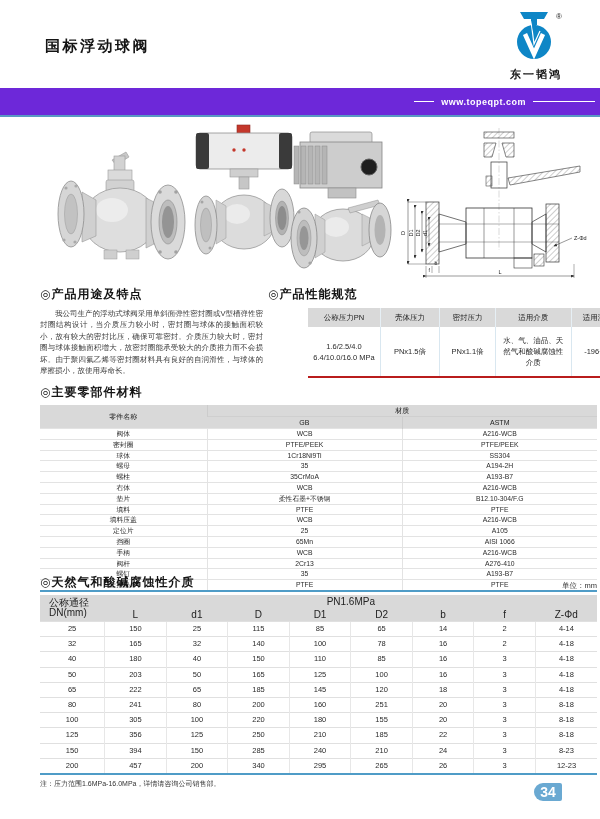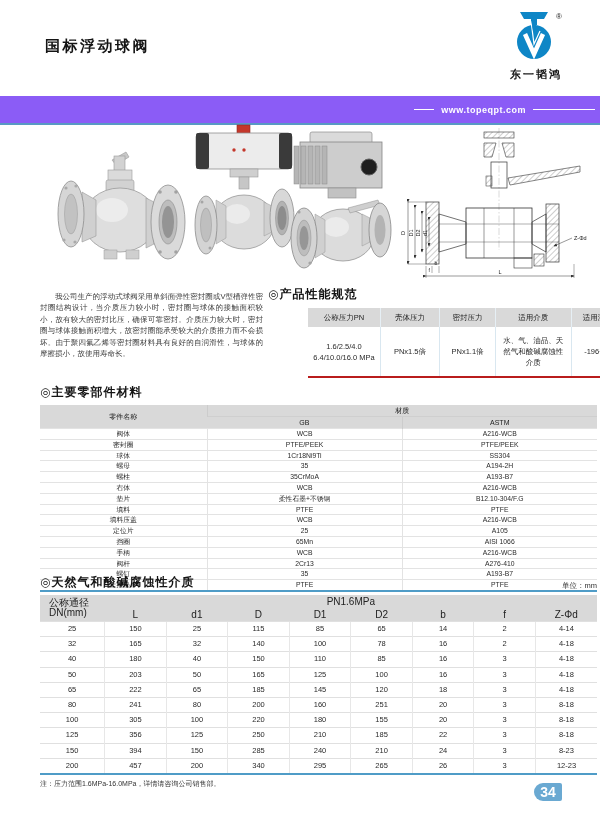--- a/index.html
+++ b/index.html
@@ -5,21 +5,21 @@
   html,body{margin:0;padding:0;background:#ffffff;}
   body{width:600px;height:819px;font-family:"Liberation Sans","DejaVu Sans",sans-serif;position:relative;overflow:hidden;}
   .page{position:absolute;left:0;top:0;width:600px;height:819px;background:#fff;}
 
   .page-title{position:absolute;left:45px;top:37px;font-size:15px;font-weight:bold;color:#141414;letter-spacing:2.5px;}
 
   .logo-wrap{position:absolute;left:500px;top:11px;width:72px;text-align:center;}
   .logo-wrap svg{display:block;margin:0 auto;}
   .brand-name{font-size:11px;font-weight:bold;color:#161616;letter-spacing:2px;margin-top:2px;white-space:nowrap;}
 
-  .top-bar{position:absolute;left:0;top:88px;width:600px;height:29px;background:#8b5cf6;border-bottom:2px solid #5899c4;box-sizing:border-box;margin-top:8px;}
+  .top-bar{position:absolute;left:0;top:88px;width:600px;height:29px;background:#6d28d9;border-bottom:2px solid #5899c4;box-sizing:border-box;}
   .website-wrap{position:absolute;right:5px;top:0;height:27px;display:flex;align-items:center;color:#fff;}
   .wline{height:1px;background:#fff;display:inline-block;}
   .wl-l{width:20px;margin-right:7px;}
   .wl-r{width:62px;margin-left:7px;}
   .website-txt{font-size:9px;font-weight:bold;letter-spacing:0.5px;}
 
   .photos svg{position:absolute;}
 
   .sec-heading{font-size:12px;font-weight:bold;color:#141414;letter-spacing:1px;white-space:nowrap;}
 
@@ -200,20 +200,21 @@
       <line x1="43" y1="140" x2="43" y2="147" stroke="#333" stroke-width="0.4"></line>
       <text x="34" y="146" font-size="5" fill="#222" text-anchor="end">f</text>
       <text x="40" y="139" font-size="5" fill="#222" text-anchor="middle">b</text>
       <text x="104" y="148" font-size="5.5" fill="#222" text-anchor="middle">L</text>
       <line x1="176" y1="112" x2="158" y2="120" stroke="#333" stroke-width="0.5" marker-end="url(#a)"></line>
       <text x="178" y="114" font-size="5.5" fill="#222">Z-Φd</text>
     </svg>
   </div>
 
   <div class="features">
+    <div class="sec-heading">◎产品用途及特点</div>
     <p>我公司生产的浮动式球阀采用单斜面弹性密封圈或V型槽弹性密封圈结构设计，当介质压力较小时，密封圈与球体的接触面积较小，故有较大的密封比压，确保可靠密封。介质压力较大时，密封圈与球体接触面积增大，故密封圈能承受较大的介质推力而不会损坏。由于聚四氟乙烯等密封圈材料具有良好的自润滑性，与球体的摩擦损小，故使用寿命长。</p>
   </div>
 
   <div class="performance">
     <div class="sec-heading">◎产品性能规范</div>
     <table>
       <colgroup>
           <col style="width:22%">
           <col style="width:18%">
           <col style="width:17%">

